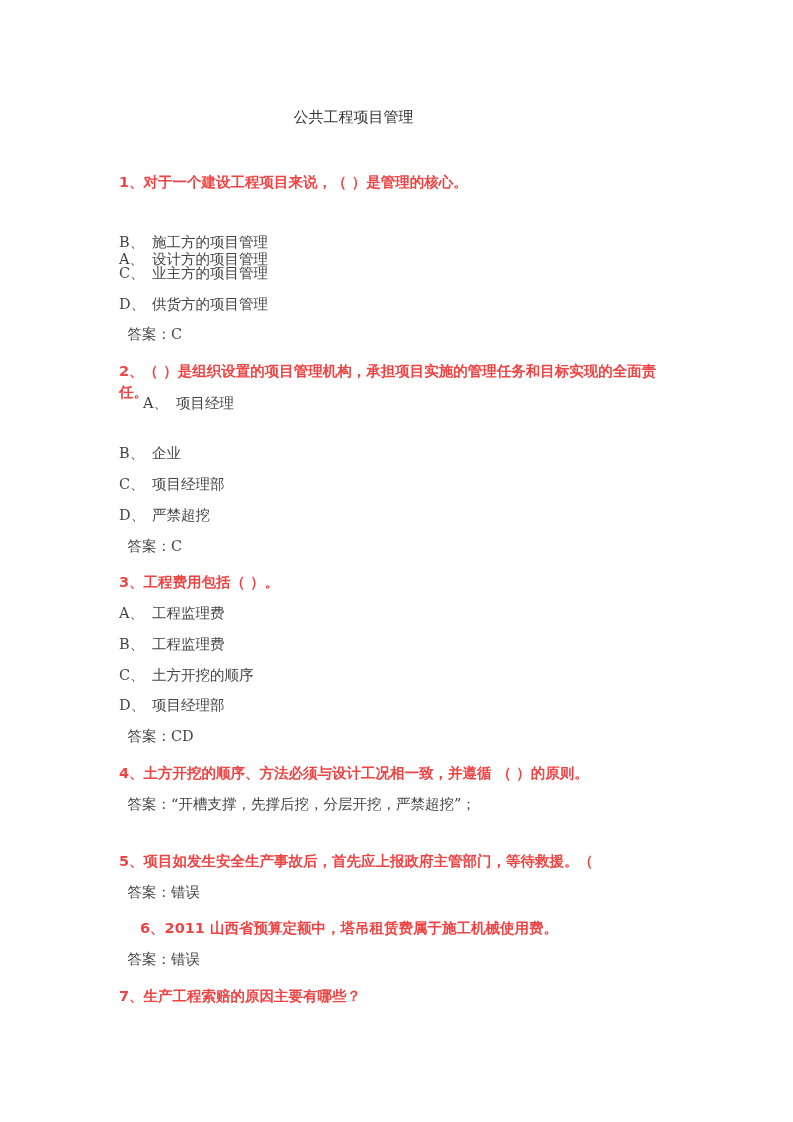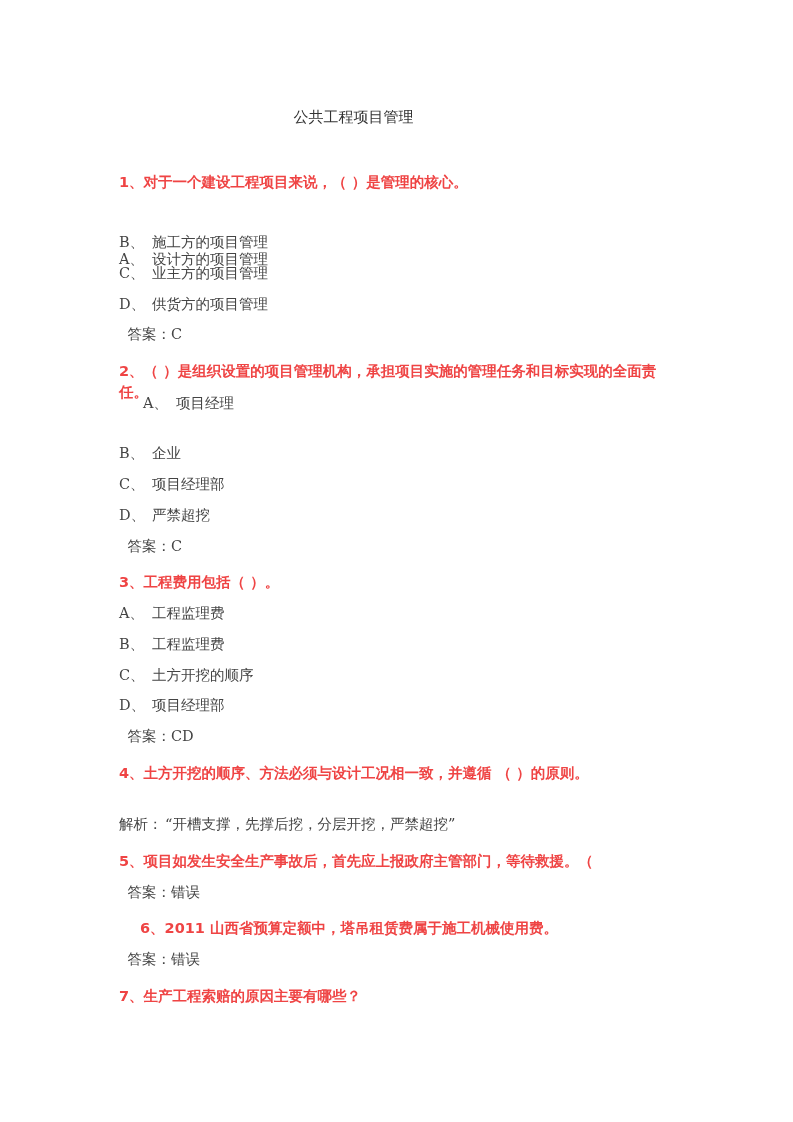--- a/index.html
+++ b/index.html
@@ -53,21 +53,21 @@
   <div class="ans" style="top:537px;"><span class="lbl">答案：</span><span>C</span></div>
 
   <div class="q" style="top:572px;">3、工程费用包括（ ）。</div>
   <div class="opt" style="top:604px;"><span class="lbl">A、</span><span>工程监理费</span></div>
   <div class="opt" style="top:635px;"><span class="lbl">B、</span><span>工程监理费</span></div>
   <div class="opt" style="top:666px;"><span class="lbl">C、</span><span>土方开挖的顺序</span></div>
   <div class="opt" style="top:696px;"><span class="lbl">D、</span><span>项目经理部</span></div>
   <div class="ans" style="top:727px;"><span class="lbl">答案：</span><span>CD</span></div>
 
   <div class="q" style="top:763px; width:600px;">4、土方开挖的顺序、方法必须与设计工况相一致，并遵循 （ ）的原则。</div>
-  <div class="line2" style="top:815px;"><span class="lbl">解析：</span><span>“开槽支撑，先撑后挖，分层开挖，严禁超挖”</span></div>
+  <div class="ans" style="top:795px;"><span class="lbl">答案：</span><span>“开槽支撑，先撑后挖，分层开挖，严禁超挖”；</span></div>
 
   <div class="q" style="top:851px; width:620px;">5、项目如发生安全生产事故后，首先应上报政府主管部门，等待救援。（</div>
   <div class="ans" style="top:883px;"><span class="lbl">答案：</span><span>错误</span></div>
 
   <div class="q" style="top:918px; width:620px;margin-left:21px;">6、2011 山西省预算定额中，塔吊租赁费属于施工机械使用费。</div>
   <div class="ans" style="top:950px;"><span class="lbl">答案：</span><span>错误</span></div>
 
   <div class="q" style="top:986px;">7、生产工程索赔的原因主要有哪些？</div>
 </div>
 

